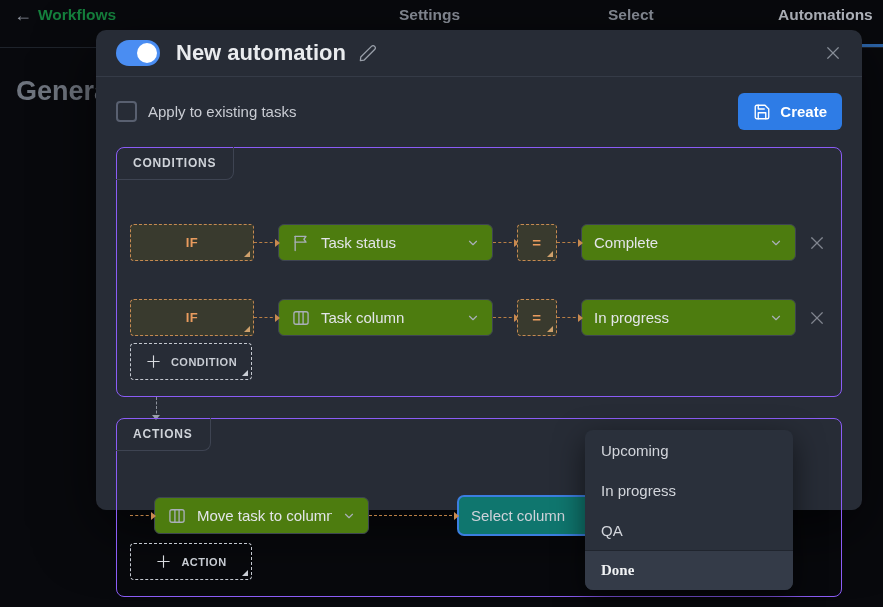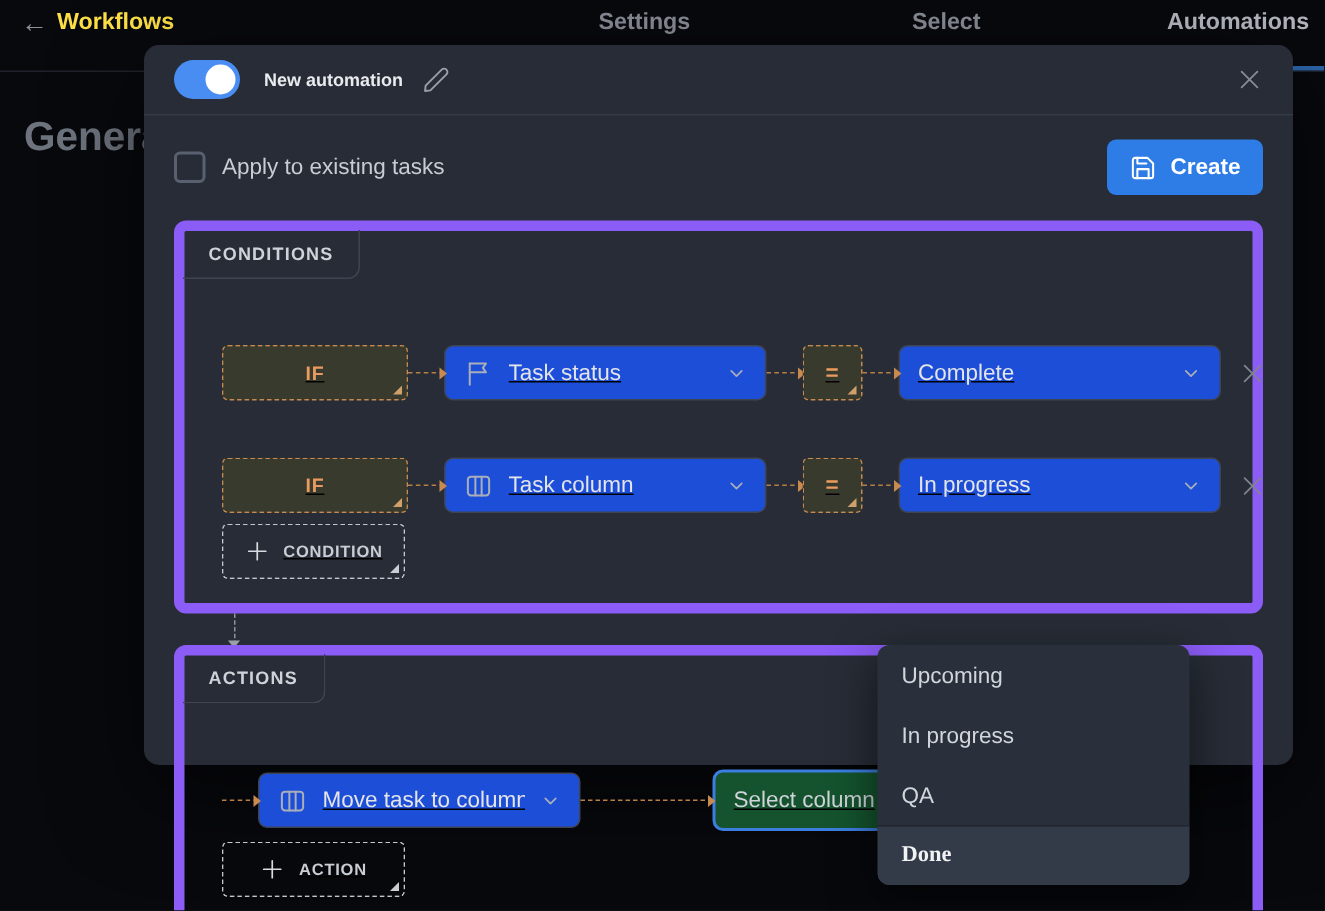--- a/index.html
+++ b/index.html
@@ -4,76 +4,76 @@
 <style>
   * { margin:0; padding:0; box-sizing:border-box; }
   html,body { background:#08090d; }
   .page {
     position:relative; width:883px; height:607px; overflow:hidden;
     background:#08090d; font-family:"Liberation Sans", sans-serif;
     -webkit-font-smoothing:antialiased;
   }
   
   .nav-back-arrow { position:absolute; left:14px; top:5px; font-size:18px; color:#8b909a; }
-  .nav-workflows { position:absolute; left:38px; top:6px; font-size:15.5px; font-weight:700; color:#fde047; }
+  .nav-workflows { position:absolute; left:38px; top:6px; font-size:15.5px; font-weight:700; color:#15803d; }
   .nav-tab { position:absolute; top:6px; font-size:15.5px; font-weight:600; color:#878c96; }
   .nav-tab.settings { left:399px; }
   .nav-tab.users { left:608px; }
   .nav-tab.automations { left:778px; font-weight:700; color:#b4b8c0; }
   .header-line { position:absolute; top:47px; left:0; width:883px; height:1px; background:#1e232b; }
   .active-underline { position:absolute; top:44px; left:778px; width:105px; height:3px; background:#2d67ad; }
   .page-heading { position:absolute; left:16px; top:76px; font-size:27px; font-weight:700; color:#6e747e; }
 
   
   .modal {
     position:absolute; left:96px; top:30px; width:766px; height:480px;
     background:#272c36; border-radius:10px; box-shadow:0 20px 60px rgba(0,0,0,.6);
   }
   .modal-header { display:flex; align-items:center; height:46px; padding:0 20px; }
   .toggle { width:44px; height:26px; border-radius:13px; background:#4a8df2; position:relative; flex-shrink:0; cursor:pointer; }
   .toggle .knob { position:absolute; right:3px; top:3px; width:20px; height:20px; border-radius:50%; background:#fff; }
-  .modal-title { margin-left:16px; font-size:12px; font-weight:700; color:#e9ebee; }
+  .modal-title { margin-left:16px; font-size:22px; font-weight:700; color:#e9ebee; }
   .edit-icon { margin-left:12px; display:flex; color:#9aa0aa; }
   .close-btn { margin-left:auto; display:flex; color:#878d97; cursor:pointer; }
   .modal-divider { height:1px; background:#353b47; }
   .modal-body { padding:16px 20px 0; }
 
   .top-row { display:flex; align-items:center; margin-bottom:17px; }
   .checkbox { width:21px; height:21px; border:2px solid #596070; border-radius:4px; background:transparent; flex-shrink:0; cursor:pointer; }
   .checkbox-label { margin-left:11px; font-size:15px; color:#c9ccd3; }
   .create-btn { margin-left:auto; display:flex; align-items:center; gap:9px; height:37px; padding:16px 15px;
     background:#2e7ce6; border:none; border-radius:6px; color:#fff; font-size:15px; font-weight:700;
     font-family:"Liberation Sans", sans-serif; cursor:pointer; }
 
-  .flow-group { position:relative; border:7px solid #8b5cf6; border-radius:8px; padding:38px 25px 16px;text-decoration:underline; }
+  .flow-group { position:relative; border:1px solid #8b5cf6; border-radius:8px; padding:38px 13px 16px; }
   .legend-tab { position:absolute; top:-1px; left:-1px; height:33px; display:inline-flex; align-items:center;
     padding:0 17px; border-right:1px solid #3e4452; border-bottom:1px solid #3e4452;
     border-radius:8px 0 8px 0; font-size:12px; font-weight:700; letter-spacing:.8px; color:#cfd3d9; }
 
   .flow-row { display:flex; align-items:center; margin-bottom:7px;margin-top:38px; }
 
   .badge { position:relative; width:124px; height:37px; display:flex; align-items:center; justify-content:center;
     border:1px dashed #c68a52; border-radius:4px; background:#393a2e; color:#e99b5e;
     font-size:13px; font-weight:700; letter-spacing:.5px; cursor:pointer; flex-shrink:0; }
   .badge.eq { width:40px; font-size:15px; }
   .badge::after { content:""; position:absolute; right:3px; bottom:3px; width:0; height:0;
     border-bottom:6px solid #cfa06b; border-left:6px solid transparent; }
 
   .conn { position:relative; width:24px; height:0; border-top:1px dashed #b97f45; flex-shrink:0; }
   .conn::after { content:""; position:absolute; right:-2px; top:-4px; width:0; height:0;
     border-left:5px solid #c98a50; border-top:4px solid transparent; border-bottom:4px solid transparent; }
   .conn.long { width:88px; }
 
-  .dd { height:37px; width:215px; background:#1d4ed8; border:1px solid #3e4452; border-radius:6px;
+  .dd { height:37px; width:215px; background:#4d7c0f; border:1px solid #3e4452; border-radius:6px;
     display:flex; align-items:center; gap:10px; padding:0 12px; color:#e3e5e9; font-size:15px; cursor:pointer; flex-shrink:0; }
   .dd .lbl { flex:1; white-space:nowrap; overflow:hidden; }
   .dd .ico { display:flex; color:#a9afb9; }
   .chev { display:flex; color:#a9afb9; }
 
-  .dd.select-open { width:210px; height:41px; border:2px solid #3b7ee0; border-radius:7px; background:#14532d; color:#cfd3da; }
+  .dd.select-open { width:210px; height:41px; border:2px solid #3b7ee0; border-radius:7px; background:#0f766e; color:#cfd3da; }
 
   .x-btn { margin-left:12px; display:flex; color:#80858f; cursor:pointer; background:none; border:none; padding:0; }
 
   .add-btn { position:relative; width:122px; height:37px; display:flex; align-items:center; justify-content:center; gap:9px;
     border:1px dashed #c3c7cf; border-radius:4px; background:transparent; color:#c9cdd4;
     font-size:11px; font-weight:700; letter-spacing:.5px; font-family:"Liberation Sans", sans-serif; cursor:pointer; }
   .add-btn::after { content:""; position:absolute; right:3px; bottom:3px; width:0; height:0;
     border-bottom:6px solid #c9cdd4; border-left:6px solid transparent; }
   .plus { display:flex; color:#d8dbe0; }
 

